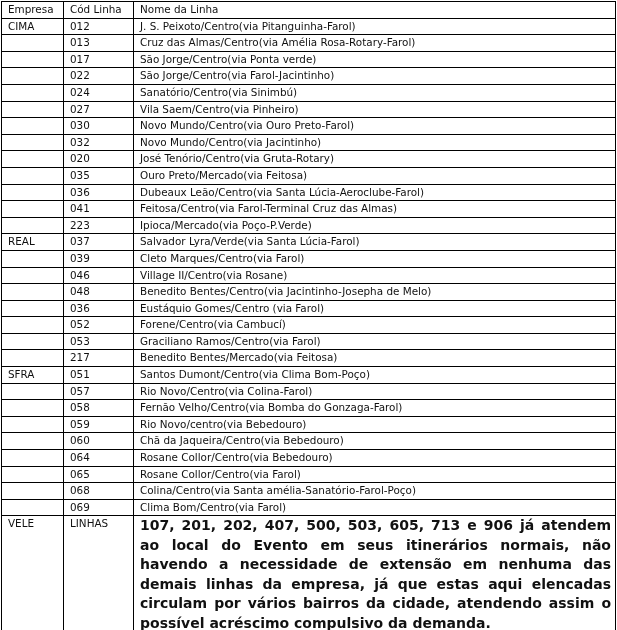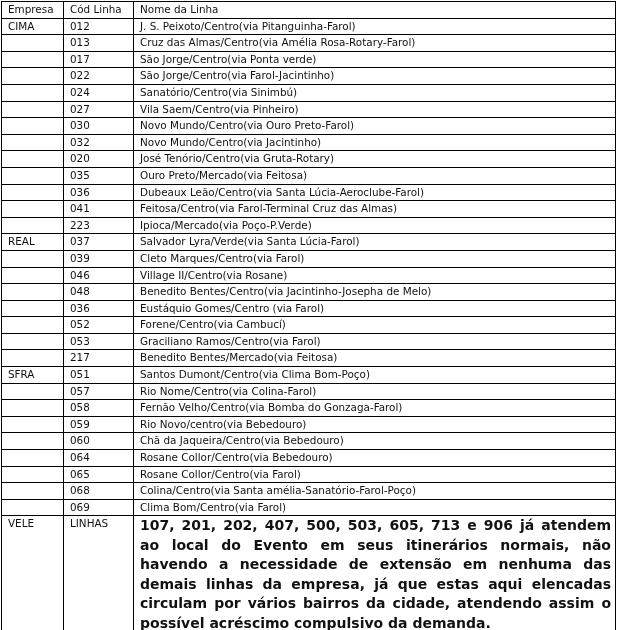--- a/index.html
+++ b/index.html
@@ -159,21 +159,21 @@
           <td>Benedito Bentes/Mercado(via Feitosa)</td>
         </tr>
         <tr>
           <td class="company">SFRA</td>
           <td>051</td>
           <td>Santos Dumont/Centro(via Clima Bom-Poço)</td>
         </tr>
         <tr>
           <td class="company"></td>
           <td>057</td>
-          <td>Rio Nome/Centro(via Colina-Farol)</td>
+          <td>Rio Novo/Centro(via Colina-Farol)</td>
         </tr>
         <tr>
           <td class="company"></td>
           <td>058</td>
           <td>Fernão Velho/Centro(via Bomba do Gonzaga-Farol)</td>
         </tr>
         <tr>
           <td class="company"></td>
           <td>059</td>
           <td>Rio Novo/centro(via Bebedouro)</td>

